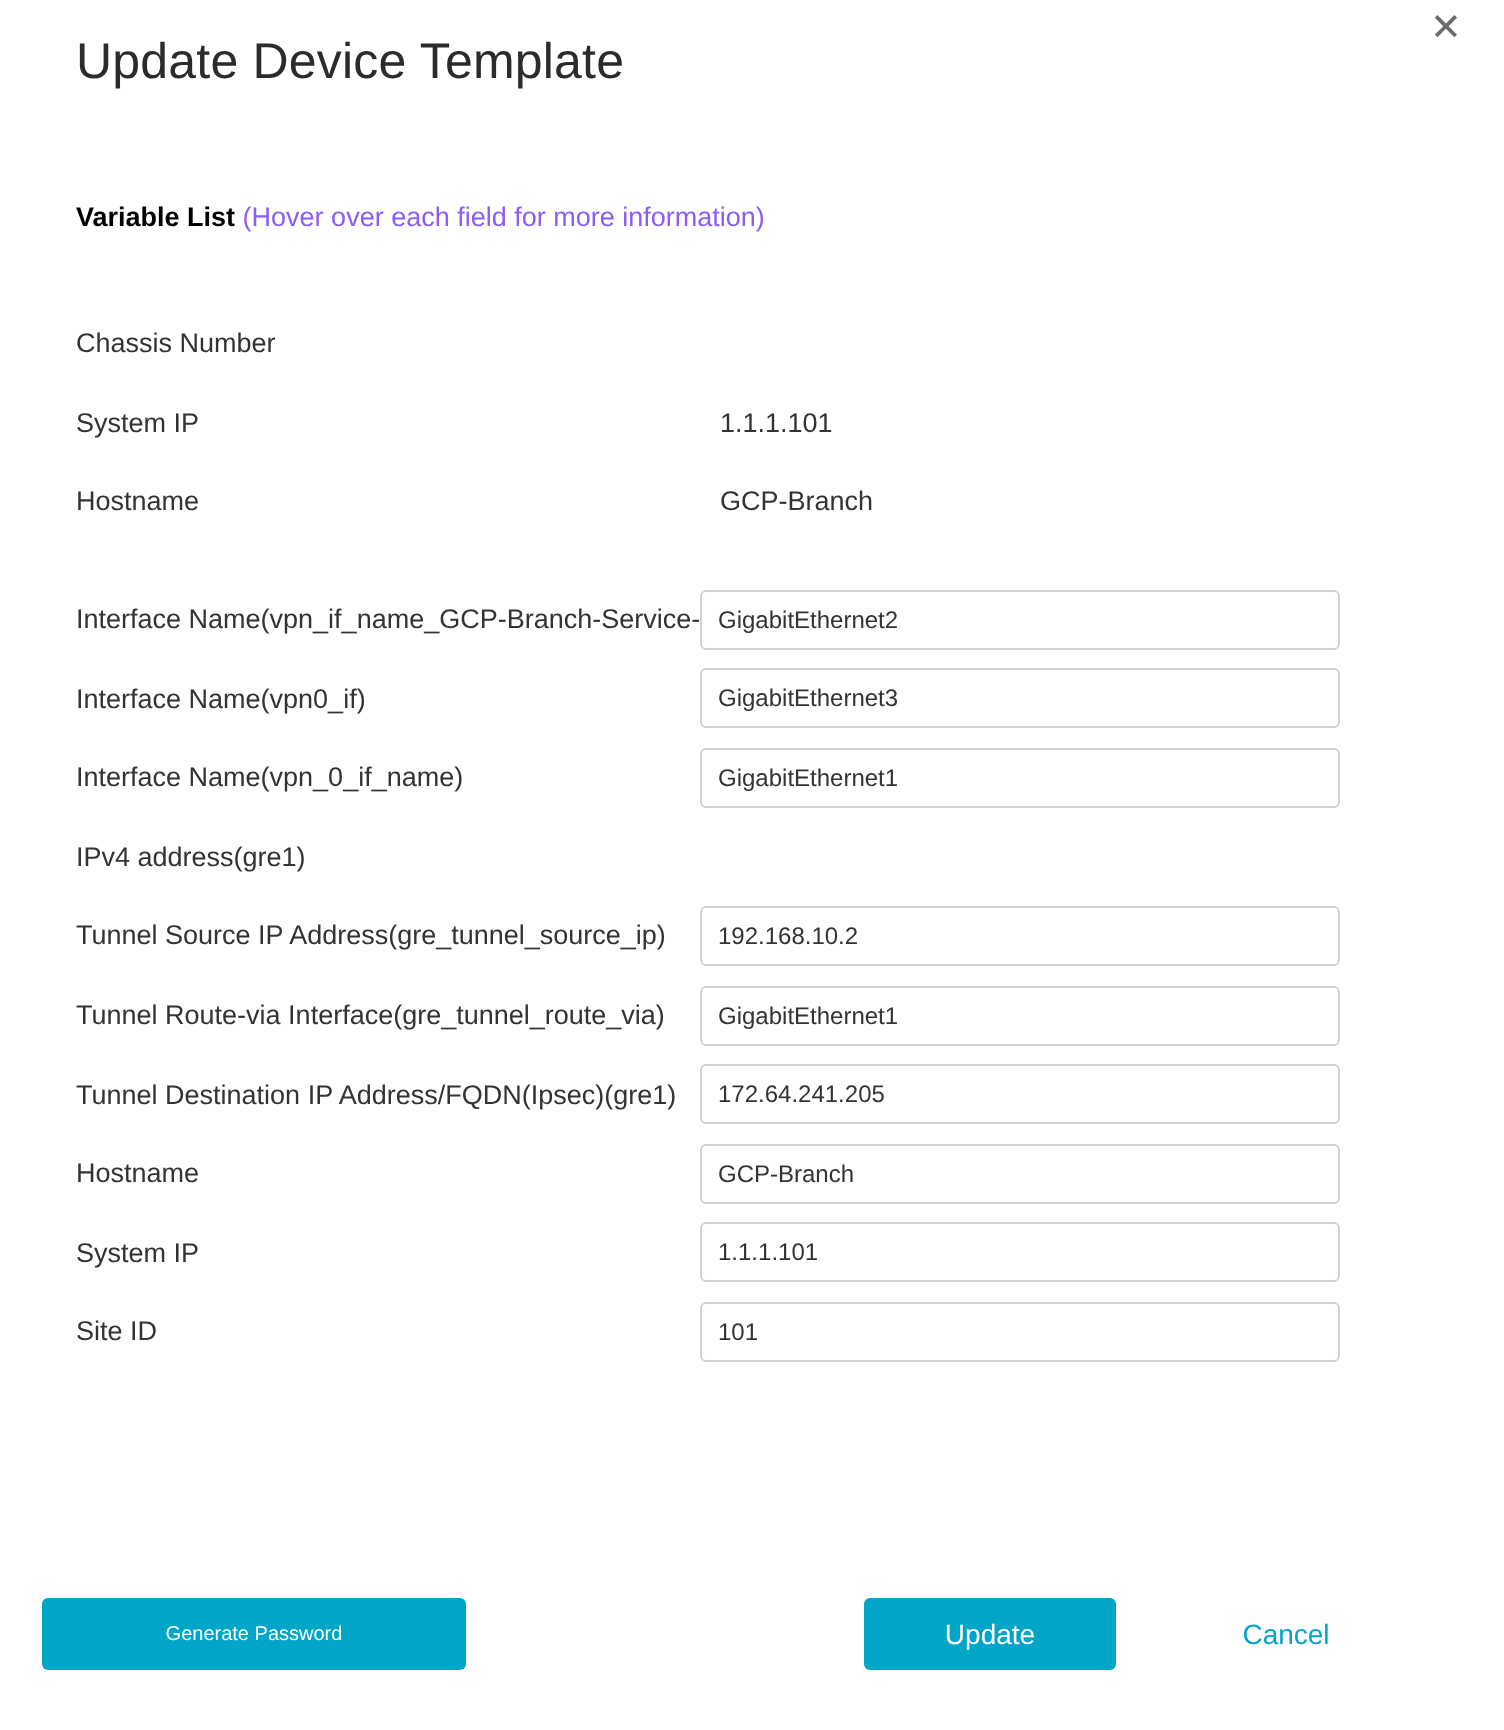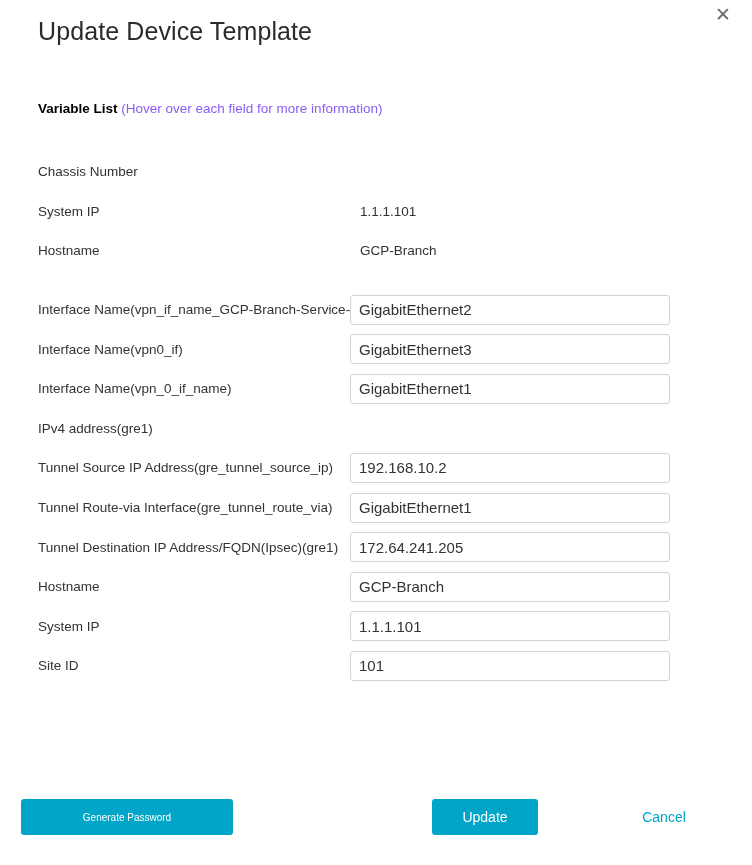--- a/index.html
+++ b/index.html
@@ -75,21 +75,21 @@
     color: #333;
     padding-left: 10px;
   }
   .row .value-blank { height: 1px; }
   .row input.field {
     width: 320px;
     height: 30px;
     border: 1px solid #d2d2d2;
     border-radius: 3px;
     padding: 0 8px;
-    font-size: 15px;
+    font-size: 12px;
     color: #333;
     font-family: "Liberation Sans", sans-serif;
     background: #fff;
     outline: none;
   }
   .row.spacer { height: 19px; }
 
   .footer {
     position: absolute;
     left: 0;
@@ -110,29 +110,29 @@
     width: 212px;
     height: 36px;
     background: #00a5c8;
     color: #fff;
     font-size: 10px;
   }
   .btn-update {
     position: absolute;
     left: 432px;
     top: 1px;
-    width: 106px;
+    width: 126px;
     height: 36px;
     background: #00a5c8;
     color: #fff;
     font-size: 14px;
   }
   .btn-cancel {
     position: absolute;
-    left: 621px;
+    left: 600px;
     top: 1px;
     width: 86px;
     height: 36px;
     background: transparent;
     color: #00a5c8;
     font-size: 14px;
   }
 </style>
 </head>
 <body>

